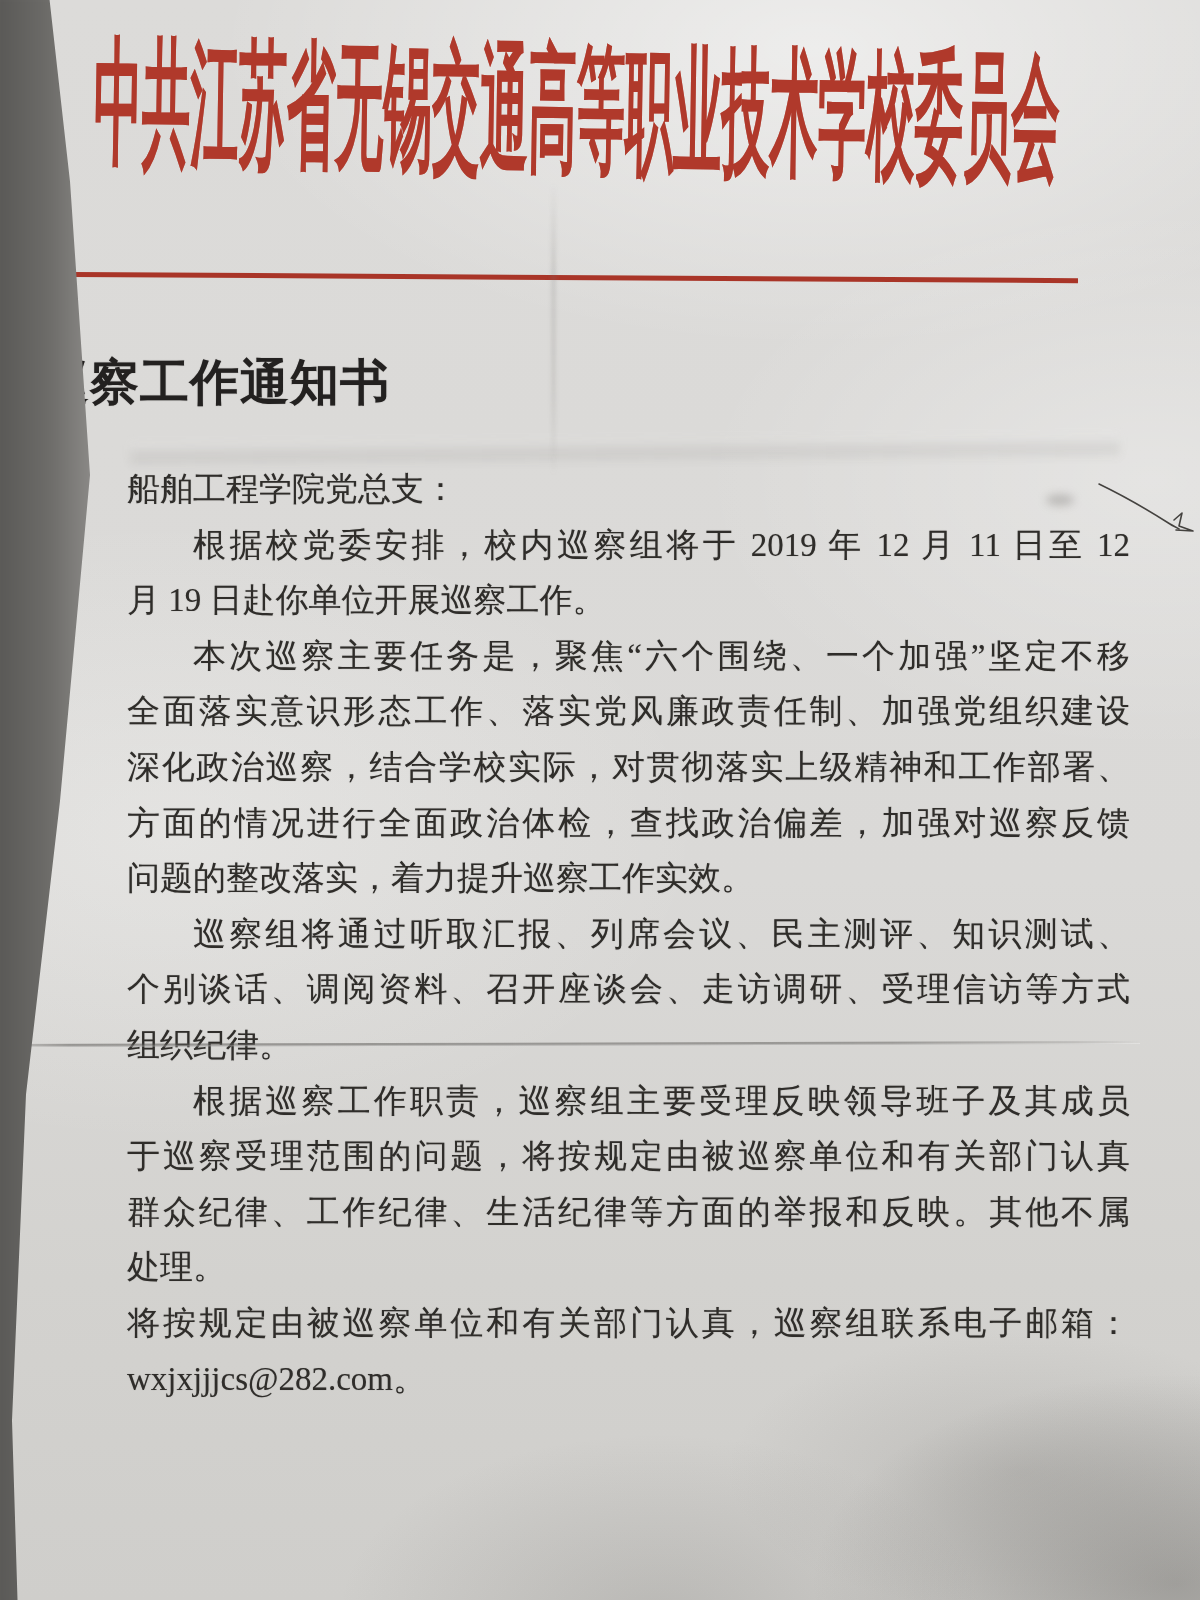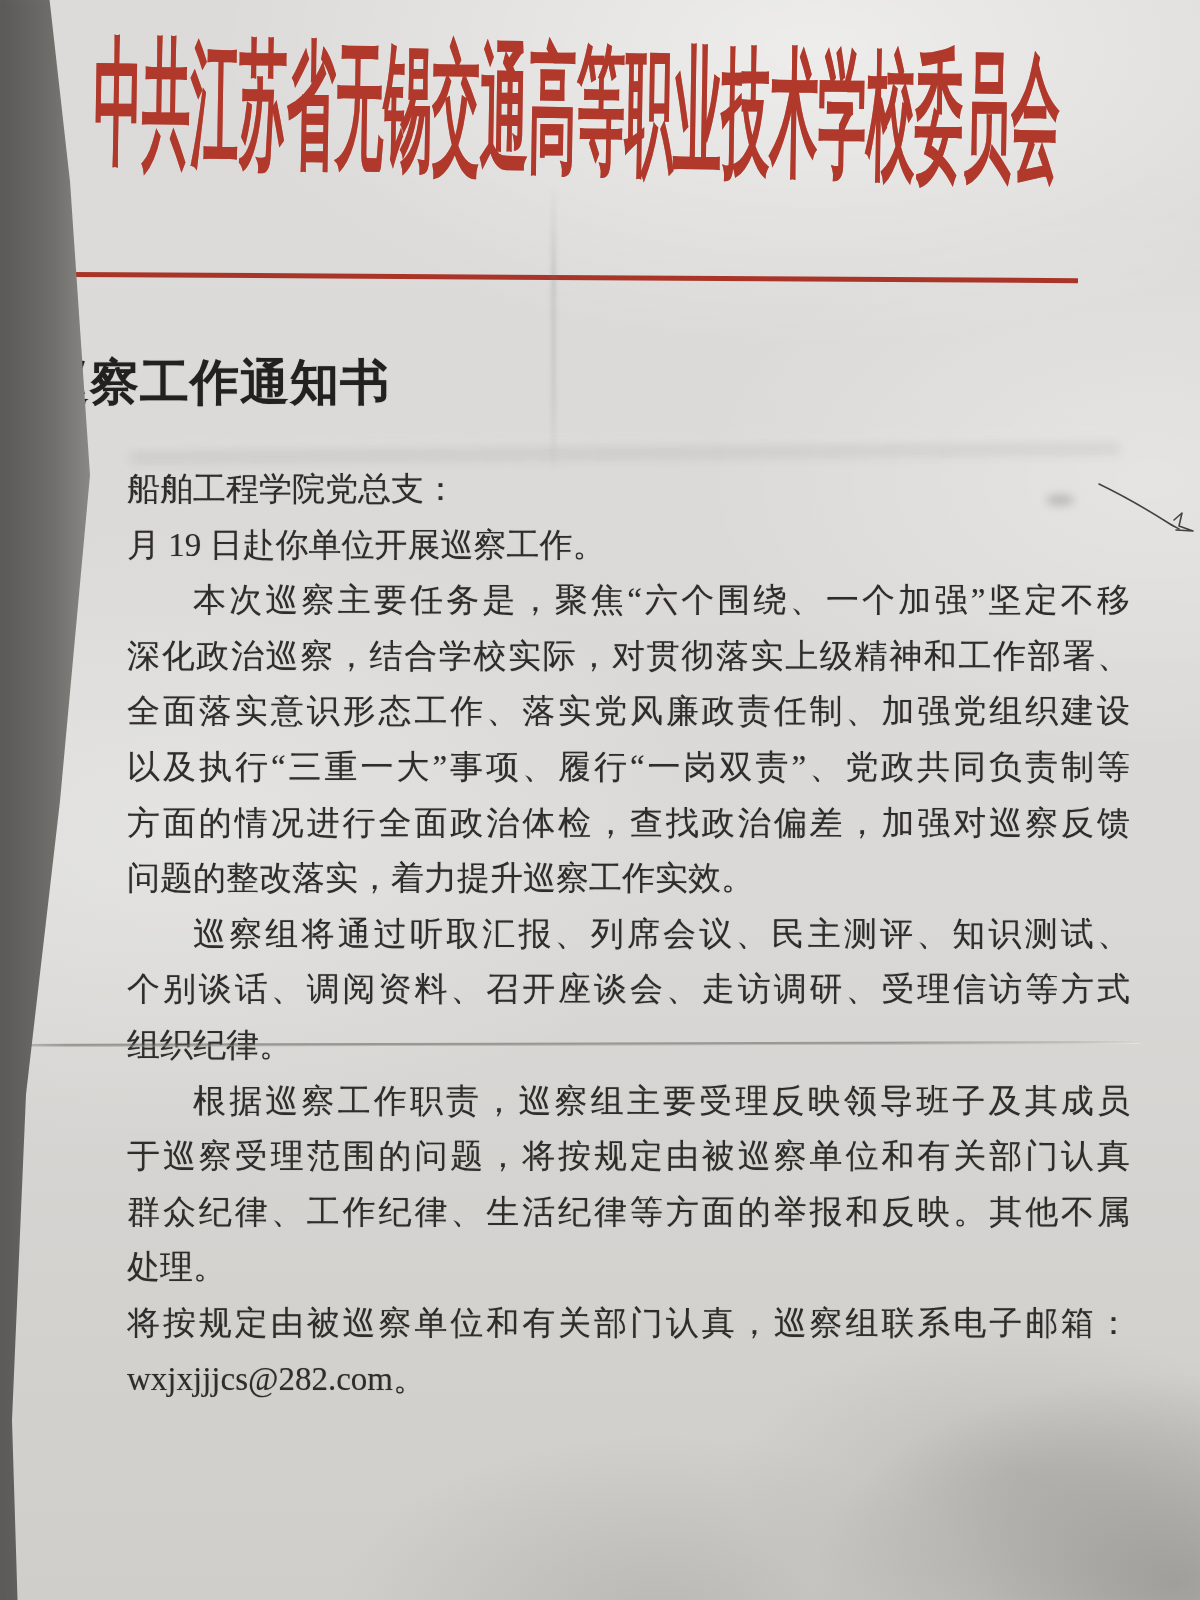--- a/index.html
+++ b/index.html
@@ -89,25 +89,25 @@
   <div class="wrinkle-band"></div>
 
   <div class="header-red">中共江苏省无锡交通高等职业技术学校委员会</div>
 
   <div class="red-rule"></div>
 
   <div class="doc-title">巡察工作通知书</div>
 
   <div class="body-text">
     <div class="line">船舶工程学院党总支：</div>
+    <div class="line ind j">根据校党委安排，校内巡察组将于 2019 年 12 月 11 日至 12</div>
     <div class="line">月 19 日赴你单位开展巡察工作。</div>
     <div class="line ind j">本次巡察主要任务是，聚焦“六个围绕、一个加强”坚定不移</div>
+    <div class="line j">全面落实意识形态工作、落实党风廉政责任制、加强党组织建设</div>
     <div class="line j">深化政治巡察，结合学校实际，对贯彻落实上级精神和工作部署、</div>
-    <div class="line j">全面落实意识形态工作、落实党风廉政责任制、加强党组织建设</div>
-    <div class="line j">以及执行“三重一大”事项、履行“一岗双责”、党政共同负责制等</div>
     <div class="line j">方面的情况进行全面政治体检，查找政治偏差，加强对巡察反馈</div>
     <div class="line">问题的整改落实，着力提升巡察工作实效。</div>
     <div class="line ind j">巡察组将通过听取汇报、列席会议、民主测评、知识测试、</div>
     <div class="line j">个别谈话、调阅资料、召开座谈会、走访调研、受理信访等方式</div>
     <div class="line">组织纪律。</div>
     <div class="line ind j">根据巡察工作职责，巡察组主要受理反映领导班子及其成员</div>
     <div class="line j">于巡察受理范围的问题，将按规定由被巡察单位和有关部门认真</div>
     <div class="line j">群众纪律、工作纪律、生活纪律等方面的举报和反映。其他不属</div>
     <div class="line">处理。</div>
     <div class="line j">将按规定由被巡察单位和有关部门认真，巡察组联系电子邮箱：</div>

